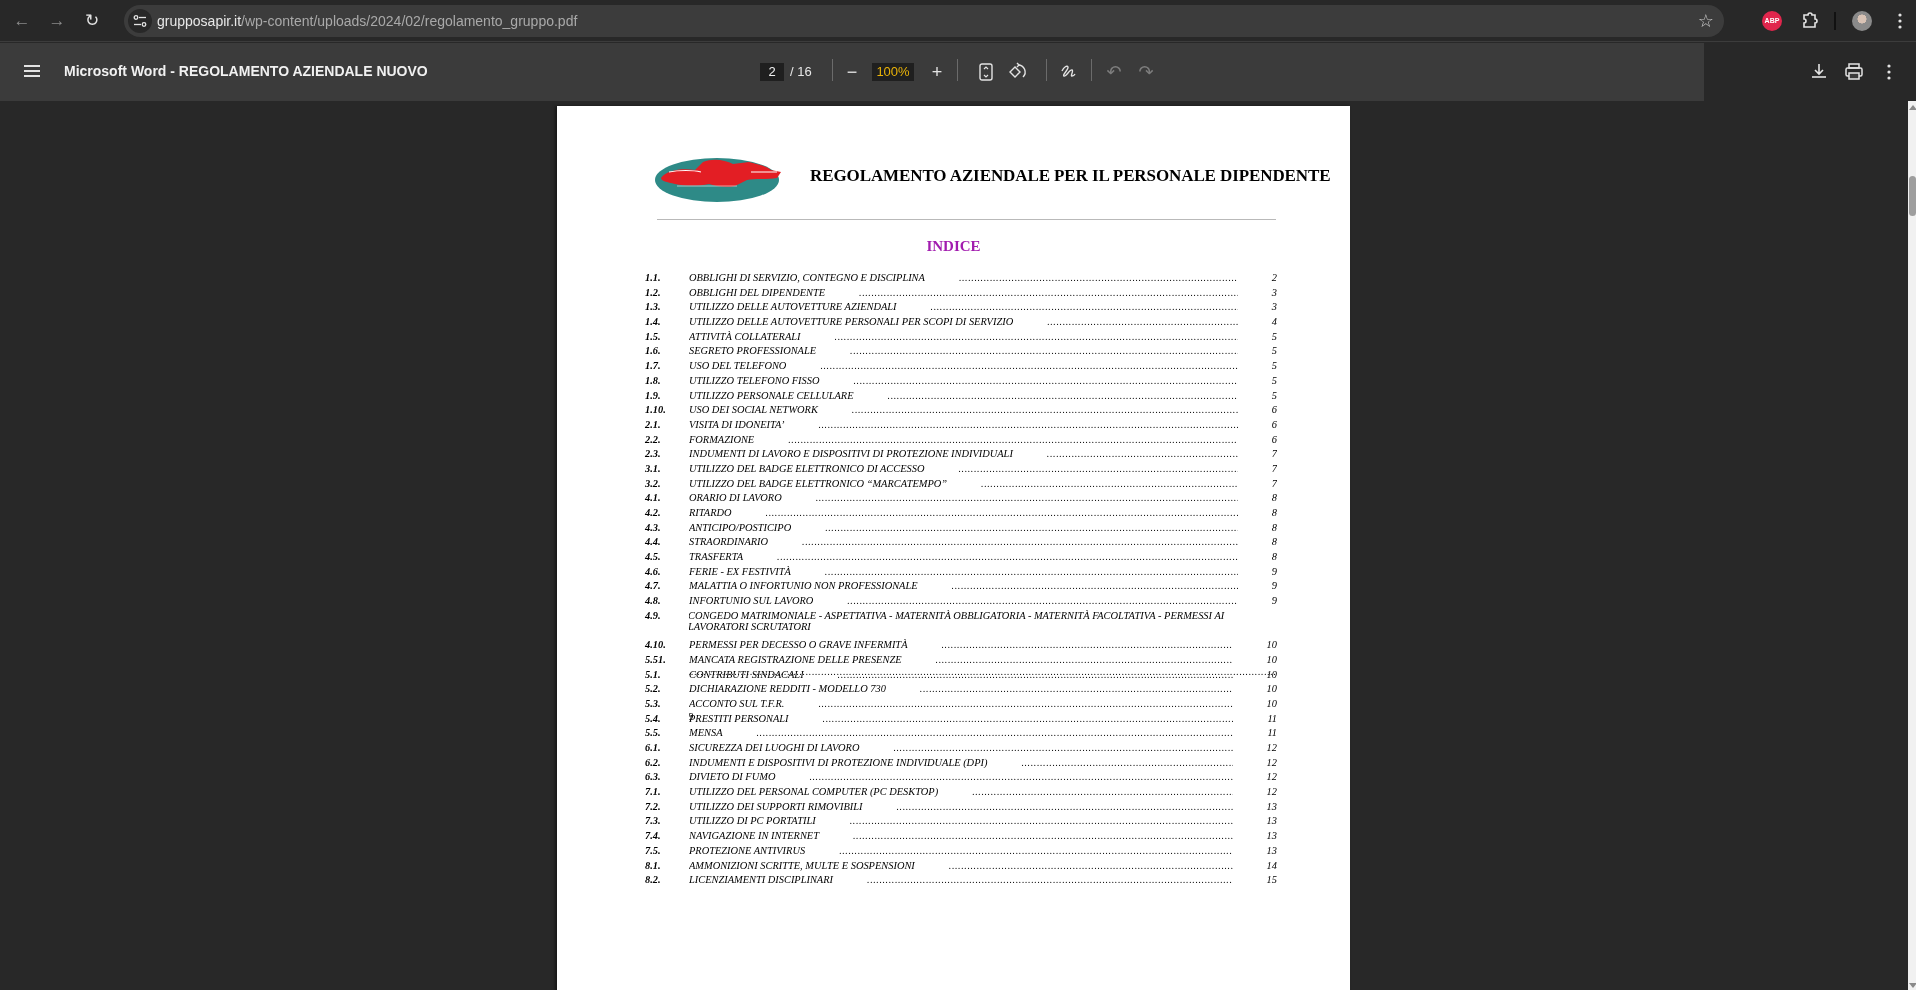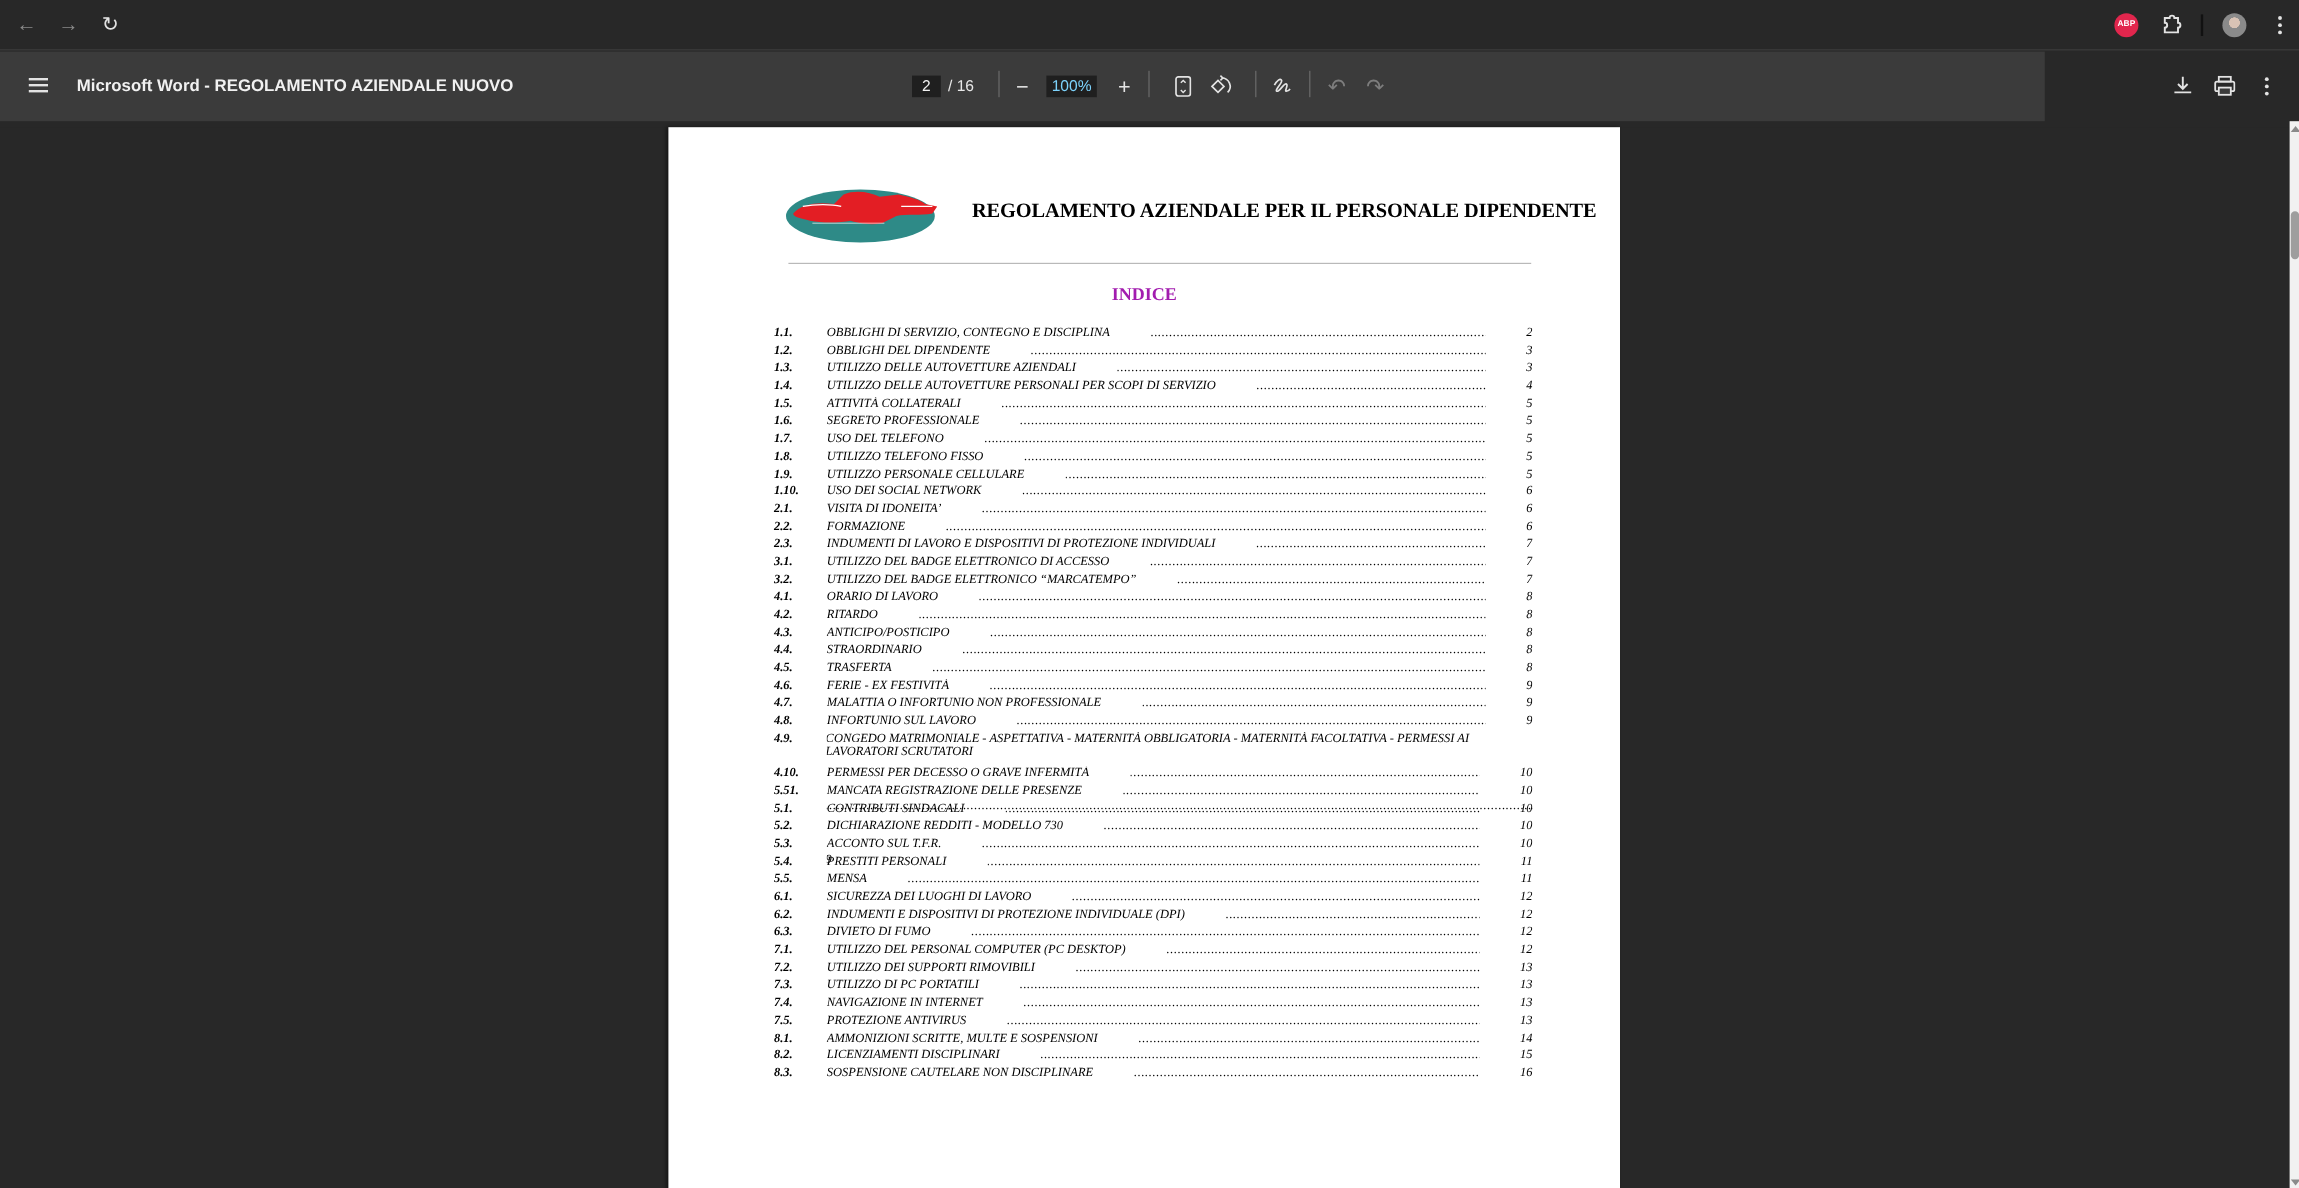--- a/index.html
+++ b/index.html
@@ -24,21 +24,21 @@
     
     .pdf-toolbar { position: absolute; left: 0; top: 43px; width: 1704px; height: 58px; background: #3b3b3b; }
     .menu-icon { position: absolute; left: 24px; top: 22px; width: 16px; height: 14px; cursor: pointer; }
     .menu-icon span { display: block; height: 2px; background: #e3e3e3; margin-bottom: 3px; }
     .doc-title { position: absolute; left: 64px; top: 20px; font-size: 14px; font-weight: bold; color: #f1f1f1; white-space: nowrap; }
     .page-input { position: absolute; left: 760px; top: 20px; width: 24px; height: 18px; background: #1f1f1f; color: #f1f1f1; font-size: 13px; text-align: center; line-height: 18px; border: none; font-family: "Liberation Sans", sans-serif; }
     .page-total { position: absolute; left: 790px; top: 21px; font-size: 13px; color: #e8e8e8; }
     .tb-sep { position: absolute; top: 16px; width: 1px; height: 22px; background: #6b6b6b; }
     .tb-btn { position: absolute; top: 17px; width: 24px; height: 24px; color: #e3e3e3; text-align: center; line-height: 24px; font-size: 18px; cursor: pointer; }
     .tb-btn.disabled { color: #7d7d7d; }
-    .zoom-input { position: absolute; left: 872px; top: 20px; width: 42px; height: 18px; background: #1f1f1f; color: #7dd3fc; font-size: 13px; text-align: center; line-height: 18px; border: none; font-family: "Liberation Sans", sans-serif; }
+    .zoom-input { position: absolute; left: 872px; top: 20px; width: 42px; height: 18px; background: #1f1f1f; color: #eab308; font-size: 13px; text-align: center; line-height: 18px; border: none; font-family: "Liberation Sans", sans-serif; }
 
     
     .viewer { position: absolute; left: 0; top: 106px; width: 1908px; height: 889px; background: #282828; font-family: Liberation Serif, serif; }
     .page { position: absolute; left: 557px; top: 0; width: 793px; height: 889px; background: #ffffff; box-shadow: -2px 0 3px rgba(0,0,0,0.45); }
     .logo { position: absolute; left: 98px; top: 46px; width: 128px; height: 52px; }
     .doc-heading { position: absolute; left: 253px; top: 60px; font-size: 17px; font-weight: bold; color: #000; white-space: nowrap; letter-spacing: -0.1px; }
     .hr { position: absolute; left: 100px; top: 113px; width: 619px; height: 1px; background: #b9b9b9; }
     .indice { position: absolute; left: 0; width: 100%; top: 132px; text-align: center; font-size: 15px; font-weight: bold; color: #a21caf; }
 
     .toc { position: absolute; left: 88px; top: 166px; width: 632px; }
@@ -63,20 +63,36 @@
 
 <div class="browser-bar">
   <div class="nav-btn" style="left:10px;">
     <span>←</span>
   </div>
   <div class="nav-btn" style="left:45px;">
     <span>→</span>
   </div>
   <div class="nav-btn reload" style="left:80px;">
     <span>↻</span>
+  </div>
+  <div class="omnibox">
+    <div class="site-info">
+      <svg width="14" height="14" viewBox="0 0 14 14">
+        <circle cx="3" cy="3.5" r="1.8" fill="none" stroke="#e3e3e3" stroke-width="1.3"></circle>
+        <line x1="6" y1="3.5" x2="13" y2="3.5" stroke="#e3e3e3" stroke-width="1.3"></line>
+        <circle cx="11" cy="10.5" r="1.8" fill="none" stroke="#e3e3e3" stroke-width="1.3"></circle>
+        <line x1="1" y1="10.5" x2="8" y2="10.5" stroke="#e3e3e3" stroke-width="1.3"></line>
+      </svg>
+    </div>
+    <div class="url">
+      <span class="host">grupposapir.it</span><span>/wp-content/uploads/2024/02/regolamento_gruppo.pdf</span>
+    </div>
+    <div class="star">
+      <span>☆</span>
+    </div>
   </div>
   <div class="abp">ABP</div>
   <div class="ext">
     <svg width="22" height="22" viewBox="0 0 22 22">
       <path d="M5 5h4a2 2 0 0 1 4 0h3v4a2 2 0 0 1 0 4v4H5v-4a2 2 0 0 0 0-4z" fill="none" stroke="#e3e3e3" stroke-width="1.6"></path>
     </svg>
   </div>
   <div class="sep-v"></div>
   <div class="avatar"></div>
   <div class="kebab">
@@ -576,30 +592,20 @@
         <div class="toc-row">
     <span class="toc-num">8.2.</span>
     <div class="toc-title">
             <div class="toc-line">
               <span class="t">LICENZIAMENTI DISCIPLINARI</span>
               <span class="dots"></span>
               <span class="pg">15</span>
             </div>
           </div>
   </div>
-        <div class="toc-row">
-    <span class="toc-num">8.3.</span>
-    <div class="toc-title">
-            <div class="toc-line">
-              <span class="t">SOSPENSIONE CAUTELARE NON DISCIPLINARE</span>
-              <span class="dots"></span>
-              <span class="pg">16</span>
-            </div>
-          </div>
-  </div>
       </div>
   </div>
 </div>
 
 <div class="scrollbar">
   <div class="scroll-up"></div>
   <div class="scroll-thumb"></div>
   <div class="scroll-down"></div>
 </div>
 

